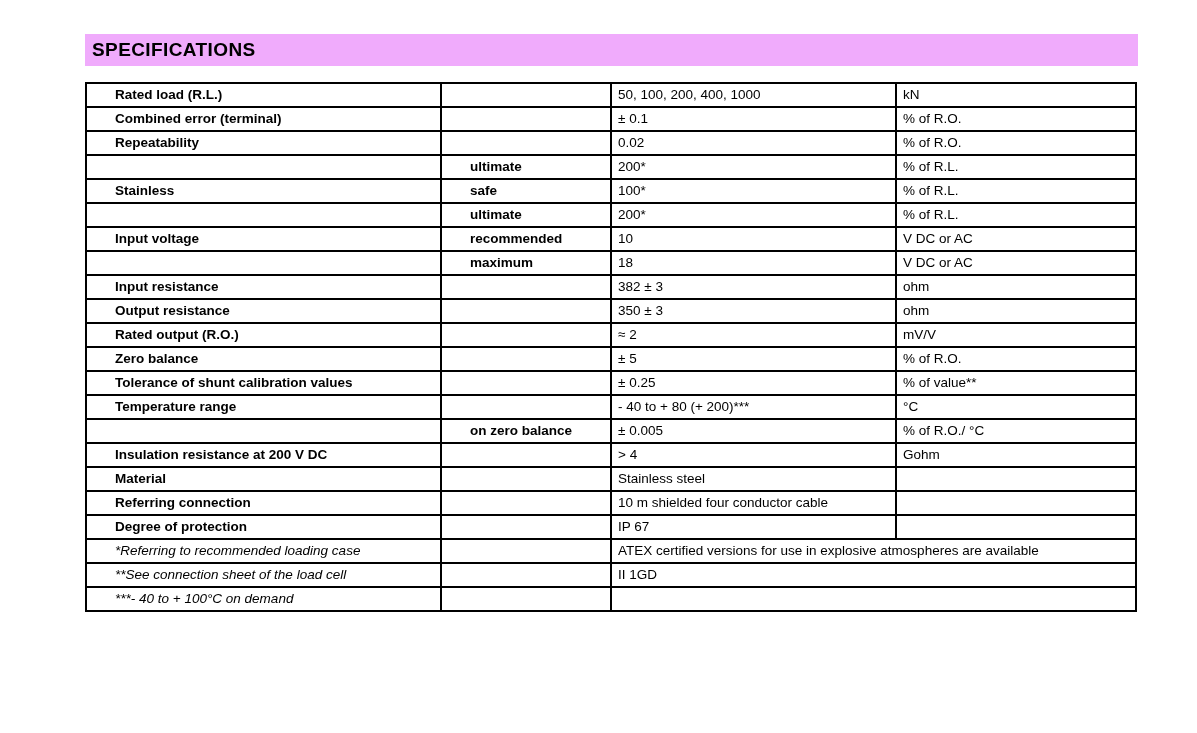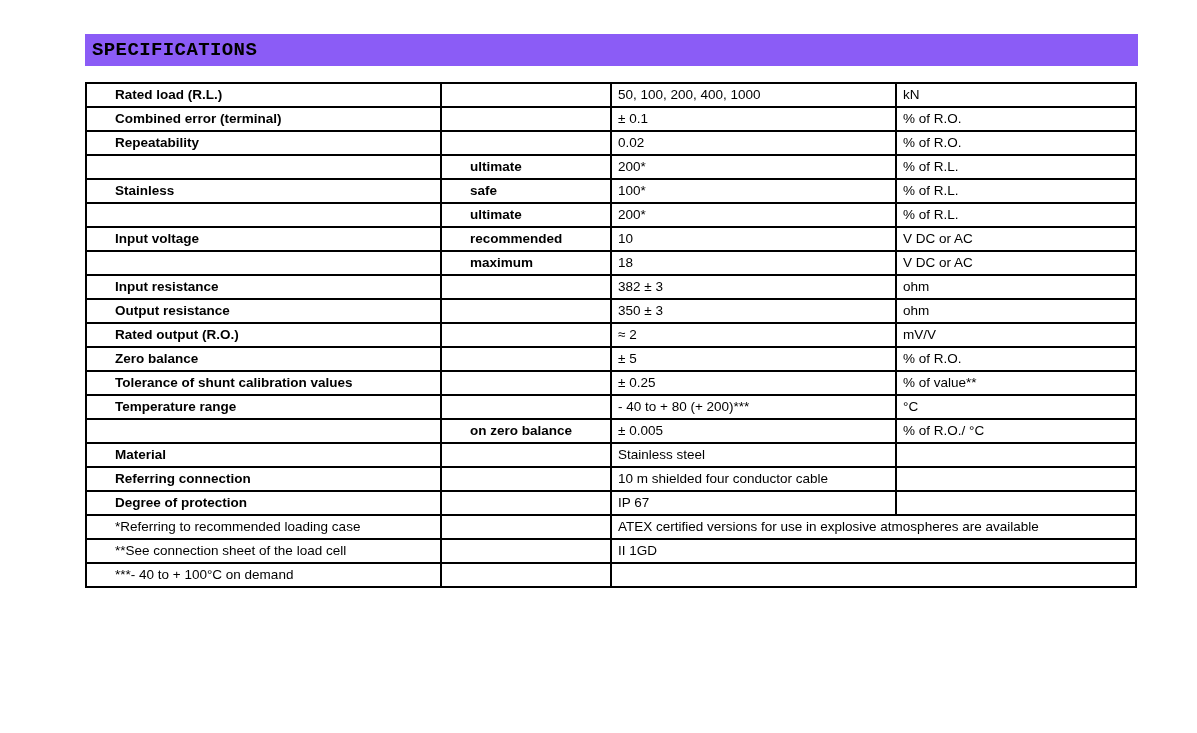--- a/index.html
+++ b/index.html
@@ -15,24 +15,23 @@
     font-family: "Liberation Sans", sans-serif;
     color: #000;
     overflow: hidden;
   }
   .title-bar {
     position: absolute;
     left: 85px;
     top: 34px;
     width: 1053px;
     height: 32px;
-    background: #8b5cf6;
+    background: #f0abfc;
     display: flex;
     align-items: center;
-    font-family: Liberation Mono, monospace;
   }
   .title-bar .title-text {
     font-weight: bold;
     font-size: 19px;
     letter-spacing: 0.4px;
     padding-left: 7px;
     color: #000;
   }
   table.spec-table {
     position: absolute;
@@ -52,20 +51,21 @@
     overflow: hidden;
     vertical-align: middle;
   }
   table.spec-table td.param,
   table.spec-table td.sub {
     font-weight: bold;
     padding-left: 28px;
   }
   table.spec-table tr.note td.param {
     font-weight: normal;
+    font-style: italic;
   }
   col.c1 { width: 355px; }
   col.c2 { width: 170px; }
   col.c3 { width: 285px; }
   col.c4 { width: 240px; }
 </style>
 </head>
 <body>
 
 <div class="page">
@@ -166,20 +166,26 @@
           <td class="value">- 40 to + 80 (+ 200)***</td>
           <td class="unit">°C</td>
         </tr>
         <tr>
           <td class="param"></td>
           <td class="sub">on zero balance</td>
           <td class="value">± 0.005</td>
           <td class="unit">% of R.O./ °C</td>
         </tr>
         <tr>
+          <td class="param">Insulation resistance at 200 V DC</td>
+          <td class="sub"></td>
+          <td class="value">&gt; 4</td>
+          <td class="unit">Gohm</td>
+        </tr>
+        <tr>
           <td class="param">Material</td>
           <td class="sub"></td>
           <td class="value">Stainless steel</td>
           <td class="unit"></td>
         </tr>
         <tr>
           <td class="param">Referring connection</td>
           <td class="sub"></td>
           <td class="value">10 m shielded four conductor cable</td>
           <td class="unit"></td>

